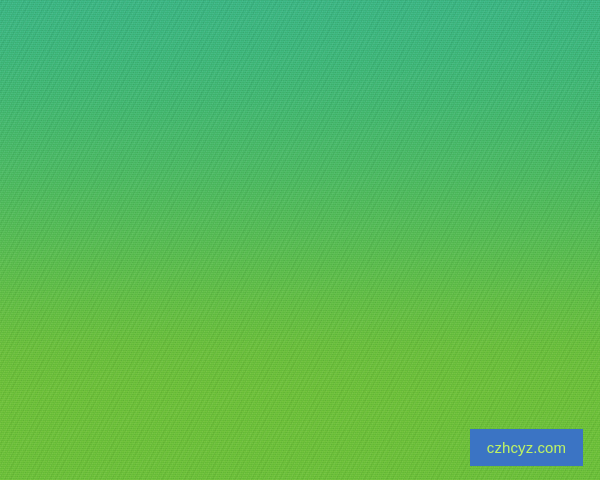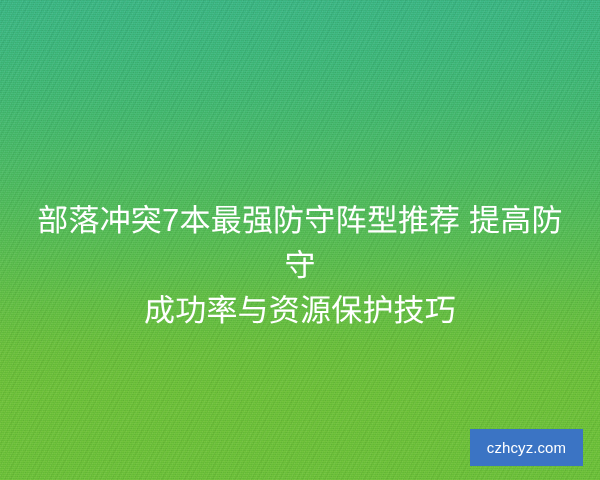--- a/index.html
+++ b/index.html
@@ -104,36 +104,34 @@
     left: 470px;
     top: 429px;
     width: 113px;
     height: 37px;
     background: #3b74c4;
     display: flex;
     align-items: center;
     justify-content: center;
   }
   .watermark-badge-text {
-    color: #ffffff;
+    color: #bef264;
     font-size: 15px;
     line-height: 1;
     font-weight: 400;
     letter-spacing: 0.1px;
   }
 </style>
 </head>
 <body>
 
 <div class="cover">
 
   <div class="cover-bg"></div>
   <div class="cover-noise"></div>
   <div class="cover-noise2"></div>
 
-  <div class="cover-title">部落冲突7本最强防守阵型推荐 提高防守
-成功率与资源保护技巧</div>
 
   <div class="watermark-badge">
     <span class="watermark-badge-text">czhcyz.com</span>
   </div>
 
 </div>
 
 </body></html>

